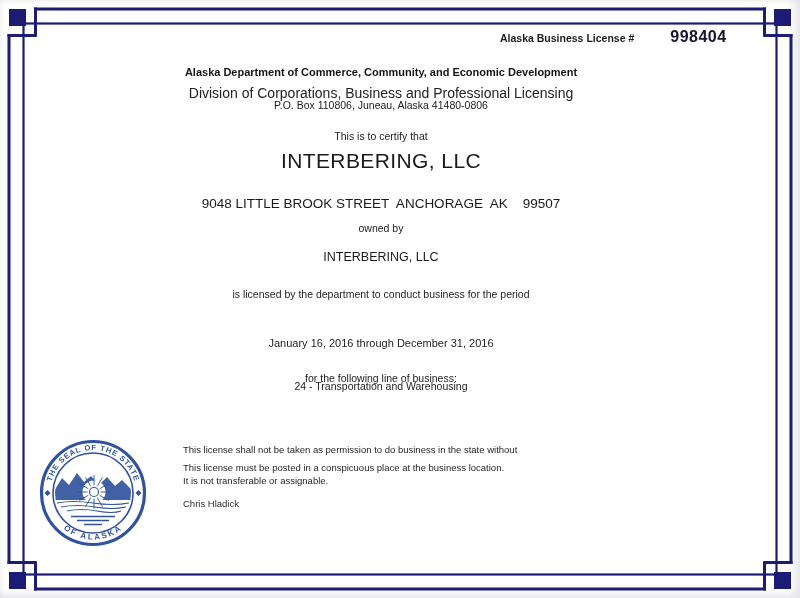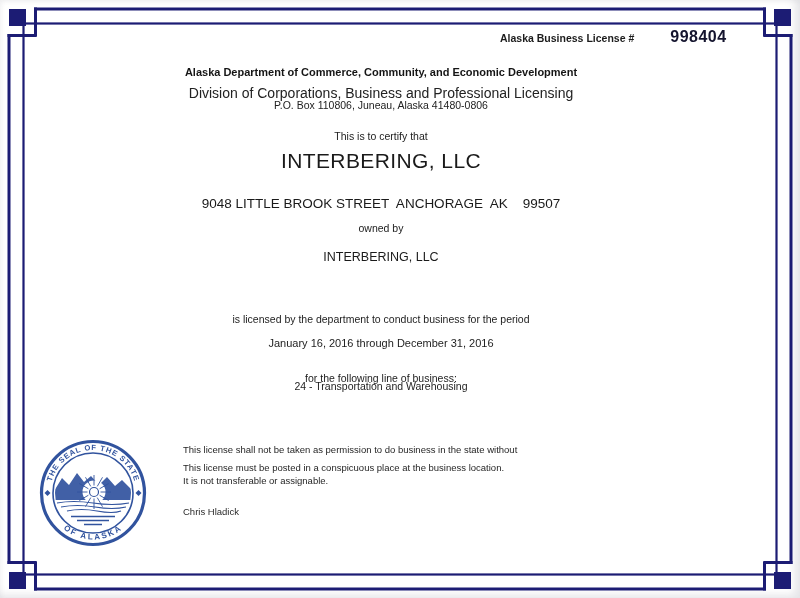--- a/index.html
+++ b/index.html
@@ -27,27 +27,27 @@
   .lic-number{font-size:16px;font-weight:700;letter-spacing:.5px;color:#14142e;}
   .center-col{position:absolute;left:0;top:0;width:762px;text-align:center;}
   .dept1{position:absolute;top:66px;width:100%;font-size:11px;font-weight:700;color:#151515;text-align:center;}
   .dept2{position:absolute;top:85px;width:100%;font-size:14px;color:#222;}
   .dept3{position:absolute;top:99px;width:100%;font-size:10.5px;color:#222;}
   .certify{position:absolute;top:130px;width:100%;font-size:10.5px;color:#222;}
   .bizname{position:absolute;top:149px;width:100%;font-size:21px;letter-spacing:.4px;color:#1a1a1a;}
   .bizaddr{position:absolute;top:196px;width:100%;font-size:13.5px;white-space:pre;color:#1a1a1a;}
   .ownedby{position:absolute;top:222px;width:100%;font-size:10.5px;color:#222;}
   .owner{position:absolute;top:250px;width:100%;font-size:12.5px;color:#1a1a1a;}
-  .period-intro{position:absolute;top:313px;width:100%;font-size:10.5px;color:#1d1d1d;}
+  .period-intro{position:absolute;top:288px;width:100%;font-size:10.5px;color:#1d1d1d;}
   .period{position:absolute;top:337px;width:100%;font-size:11px;color:#1d1d1d;}
   .lob-label{position:absolute;top:372px;width:100%;font-size:10.5px;color:#1d1d1d;}
   .lob{position:absolute;top:380px;width:100%;font-size:10.5px;color:#1d1d1d;}
   .legal{position:absolute;left:183px;top:444px;width:430px;font-size:9.5px;line-height:12.3px;color:#262626;}
   .legal .para2{margin-top:6px;}
-  .signature{margin-top:19px;font-size:9.5px;color:#2a2a2a;}
+  .signature{margin-top:11px;font-size:9.5px;color:#2a2a2a;}
   .seal-wrap{position:absolute;left:38px;top:436px;width:110px;height:116px;}
 </style>
 </head>
 <body>
 
 <div class="page">
 
   <svg class="frame" width="800" height="598" viewBox="0 0 800 598">
     <g fill="#1c1c74">
 

